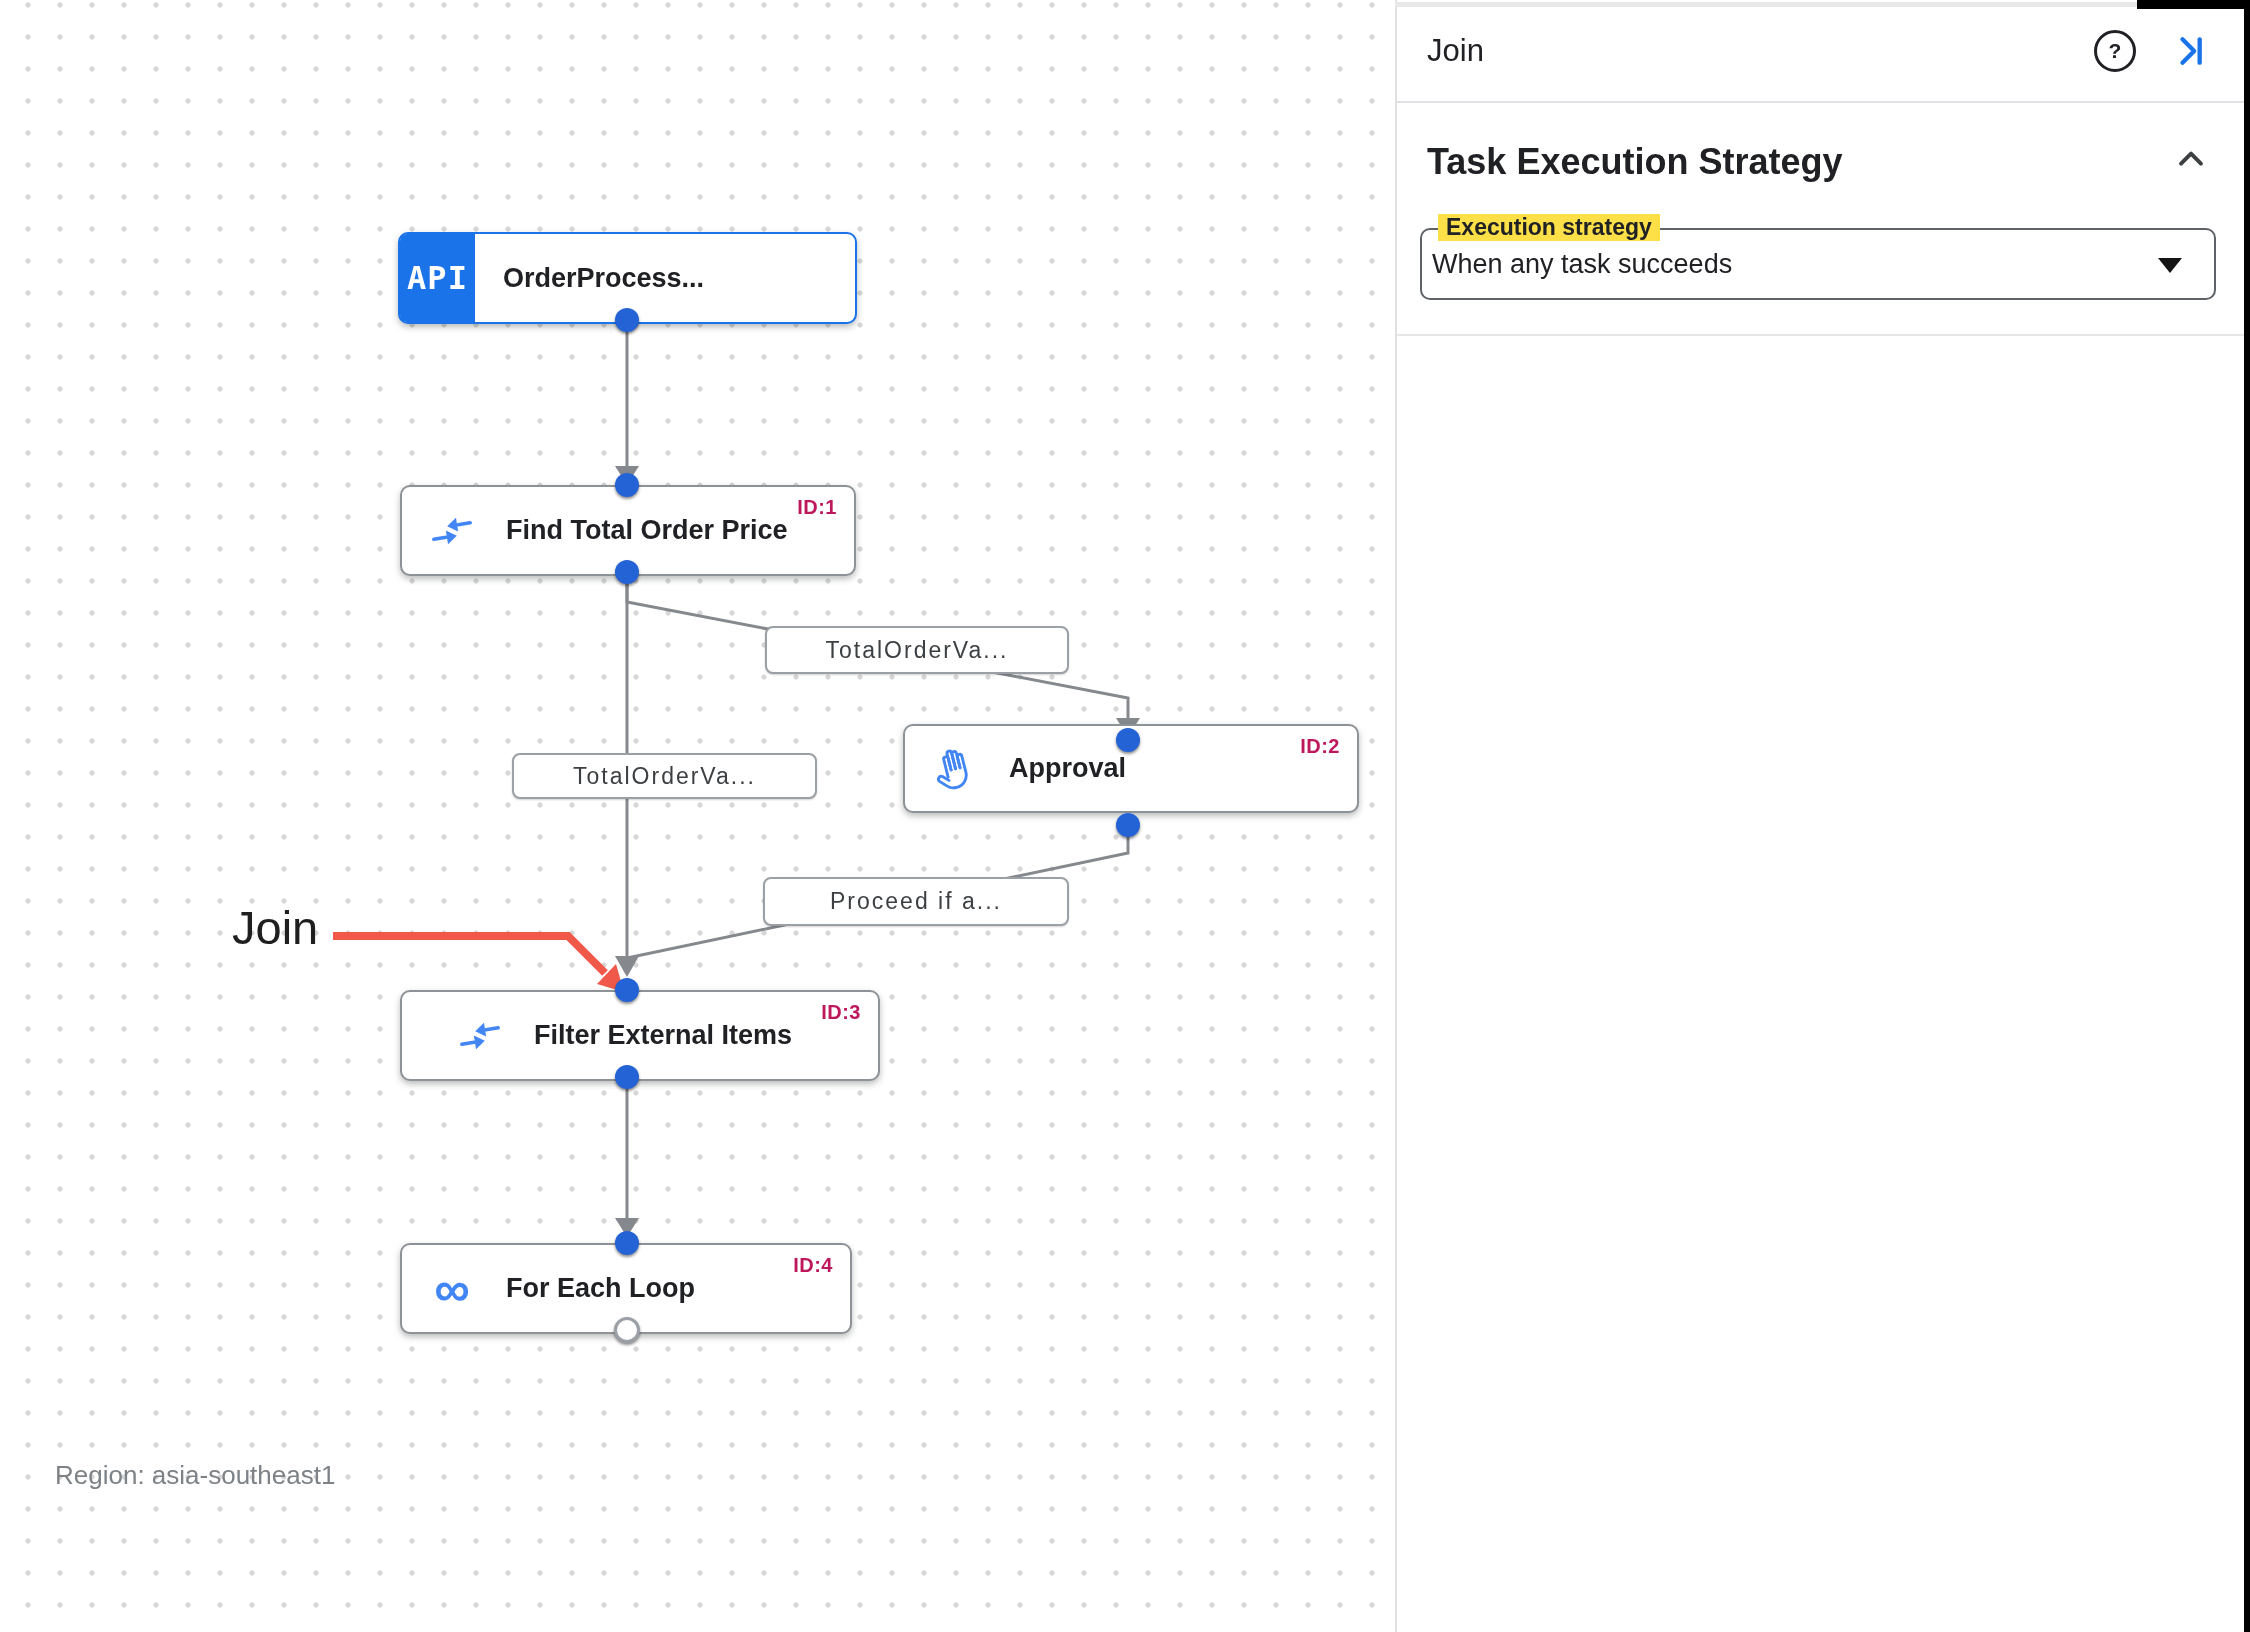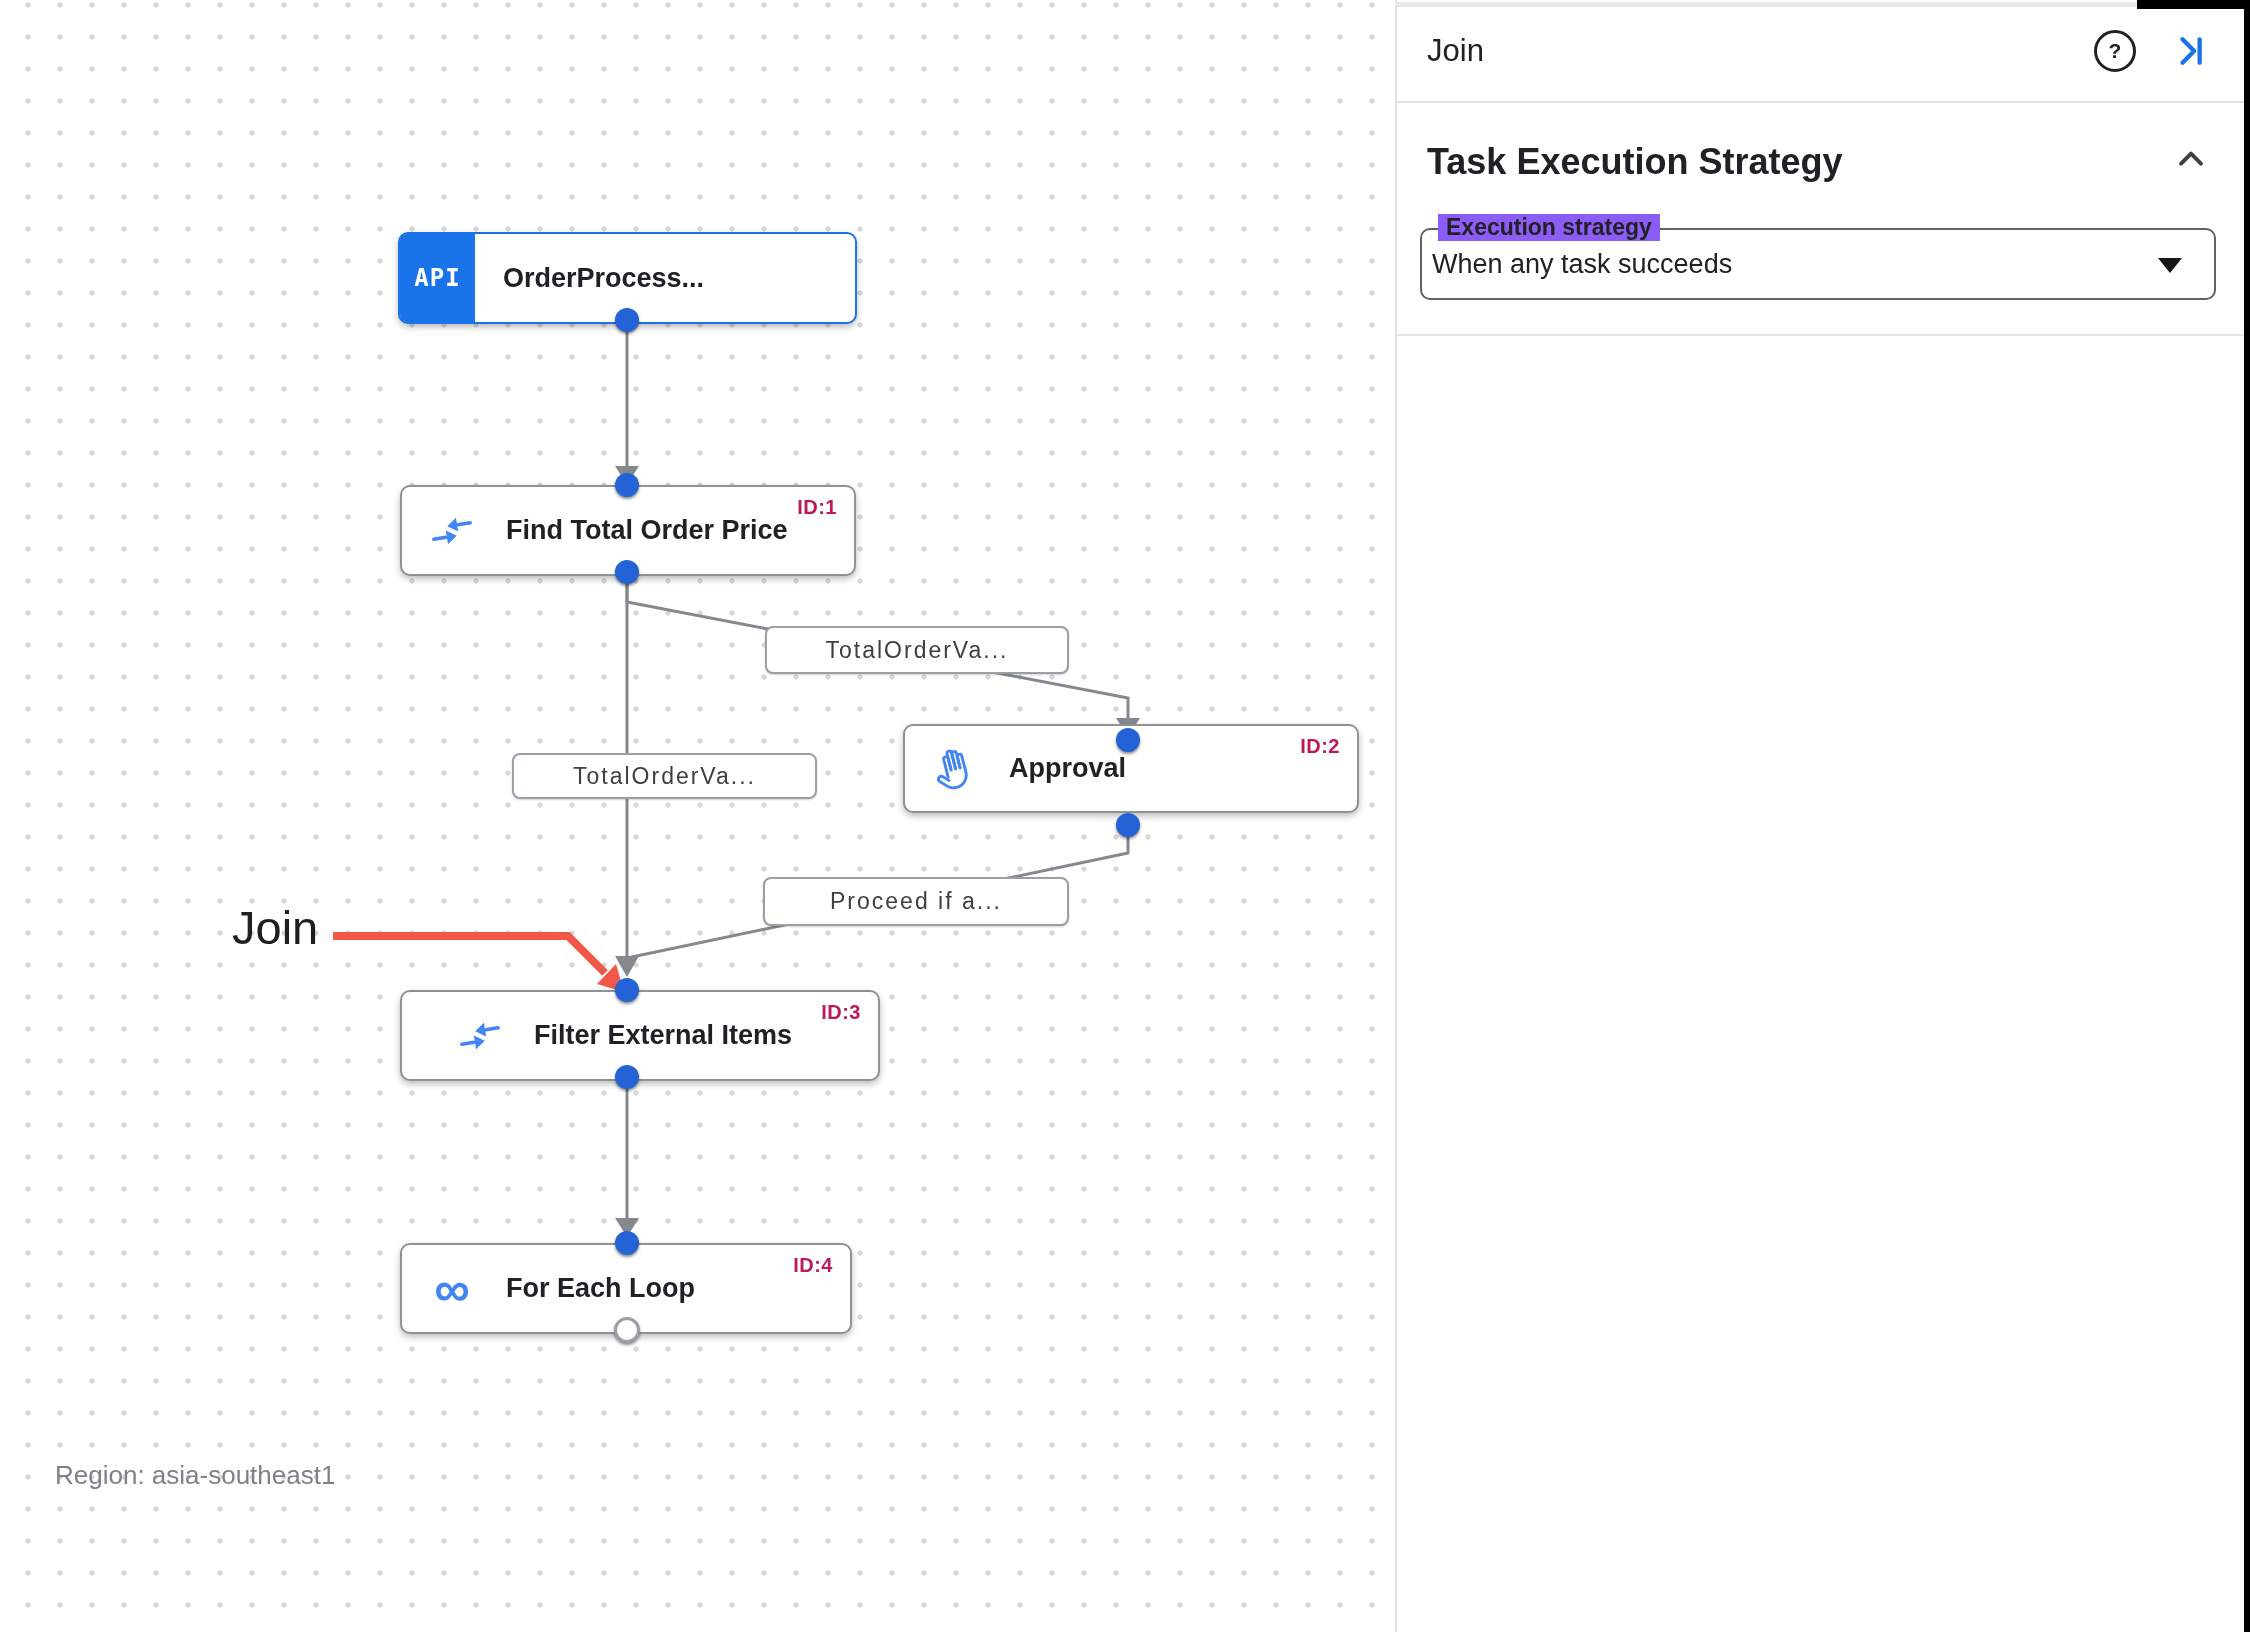--- a/index.html
+++ b/index.html
@@ -21,21 +21,21 @@
   .node-title{font-weight:bold;font-size:27px;color:#202124;white-space:nowrap;}
   .node-badge{position:absolute;top:9px;right:17px;font-size:20px;font-weight:bold;
               color:#be185d;letter-spacing:.5px;}
   .icon-wrap{margin-left:26px;margin-right:30px;display:flex;align-items:center;justify-content:center;
              width:48px;height:48px;flex:0 0 auto;}
 
   .node-trigger{border-color:#1a73e8;}
   .api-block{width:75px;align-self:stretch;background:#1a73e8;border-radius:7px 0 0 7px;
              display:flex;align-items:center;justify-content:center;flex:0 0 auto;}
   .api-text{color:#fff;font-family:"DejaVu Sans Mono",monospace;font-weight:bold;
-            font-size:24px;letter-spacing:1px;}
+            font-size:32px;letter-spacing:1px;}
   .trigger-title{margin-left:28px;}
 
   .infinity{font-size:50px;line-height:48px;font-weight:bold;color:#4285f4;}
 
   .port{position:absolute;width:24px;height:24px;border-radius:50%;background:#2463d6;
         box-shadow:0 2px 3px rgba(0,0,0,.45);transform:translate(-50%,-50%);}
   .port-open{background:#fff;border:3px solid #9aa0a6;width:20px;height:20px;}
 
   .join-note{position:absolute;left:232px;top:900px;font-size:47px;color:#1f1f1f;}
   .region-label{position:absolute;left:55px;top:1460px;font-size:26px;color:#7d8286;text-align:right;}
@@ -49,21 +49,21 @@
   .help-btn{width:36px;height:36px;border-radius:50%;border:3px solid #202124;display:flex;
             align-items:center;justify-content:center;font-size:21px;font-weight:bold;color:#202124;
             margin-right:34px;}
   .collapse-btn{display:flex;align-items:center;}
 
   .section-head{display:flex;align-items:center;padding:38px 42px 0 30px;}
   .section-title{font-size:36px;font-weight:bold;color:#202124;flex:1;}
 
   .field{position:absolute;left:23px;top:228px;width:792px;height:68px;border:2px solid #5f6368;
          border-radius:10px;}
-  .field-label{position:absolute;left:16px;top:-16px;background:#8b5cf6;padding:0 8px;
+  .field-label{position:absolute;left:16px;top:-16px;background:#fde047;padding:0 8px;
                font-weight:bold;font-size:23px;color:#202124;}
   .field-value{position:absolute;left:10px;top:50%;transform:translateY(-50%);font-size:27px;color:#202124;}
   .caret-down{position:absolute;right:32px;top:50%;transform:translateY(-40%);width:0;height:0;
               border-left:12px solid transparent;border-right:12px solid transparent;
               border-top:15px solid #151515;}
   .divider2{position:absolute;left:0;top:334px;width:100%;border-top:2px solid #e6e6e6;}
 
   
   .scroll-edge{position:absolute;right:0;top:0;width:6px;height:1632px;background:#000;}
   .top-black{position:absolute;left:2137px;top:0;width:113px;height:9px;background:#000;}

